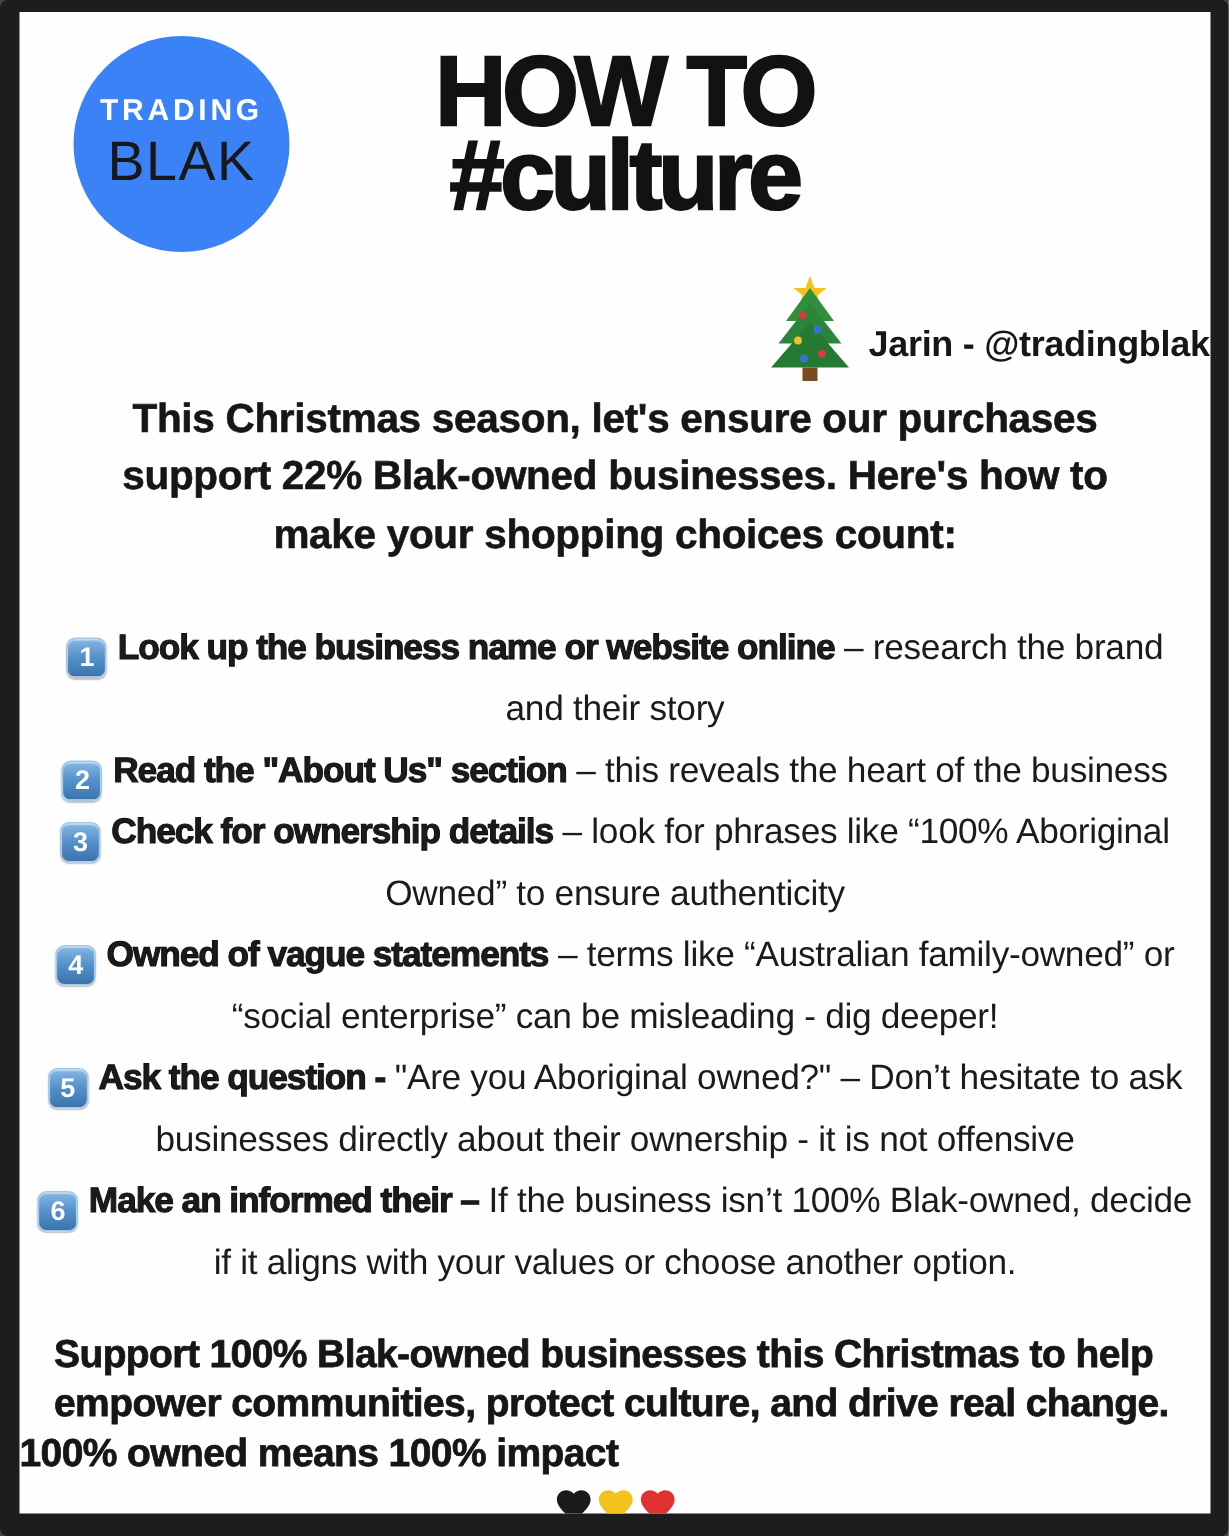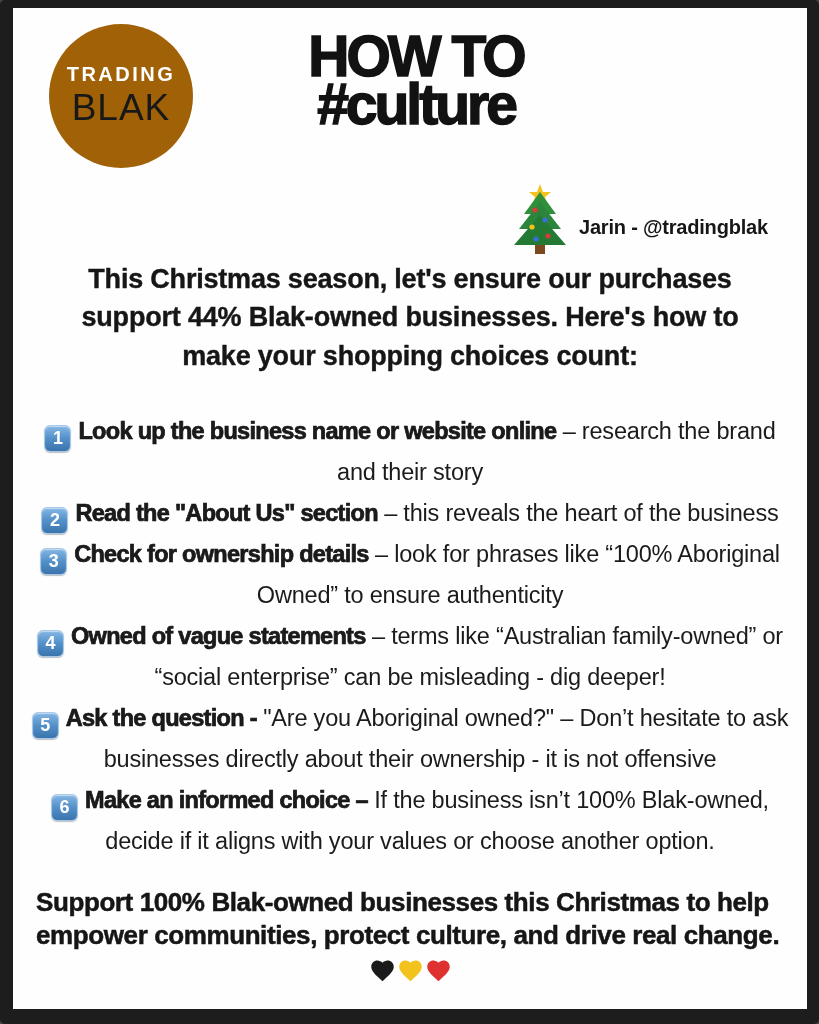--- a/index.html
+++ b/index.html
@@ -21,25 +21,25 @@
   .logo {
     position: absolute; left: 36px; top: 16px;
     width: 144px; height: 144px; border-radius: 50%;
     display: flex; flex-direction: column; align-items: center; justify-content: center;
   }
   .logo-top { color: #ffffff; font-size: 20px; font-weight: 700; letter-spacing: 2.5px; }
   .logo-bottom { color: #181818; font-size: 37px; font-weight: 400; letter-spacing: 1px; margin-top: 1px; }
   .title {
     position: absolute; left: 168px; top: 24px; width: 470px;
     text-align: center; font-weight: 900; color: #121212;
-    font-size: 57px; line-height: 0.85; letter-spacing: -3px;
+    font-size: 66px; line-height: 0.85; letter-spacing: -3px;
     -webkit-text-stroke: 1.5px #121212;
   }
   .tree { position: absolute; left: 498px; top: 176px; }
-  .credit { position: absolute; left: 566px; top: 208px; font-size: 20px; font-weight: 800; letter-spacing: -0.2px; }
+  .credit { position: absolute; left: 566px; top: 208px; font-size: 24px; font-weight: 800; letter-spacing: -0.2px; }
   
   .intro {
     max-width: 712px; margin: 0 auto; text-align: center;
     font-size: 27px; font-weight: 700; line-height: 1.42; letter-spacing: -0.2px;
     -webkit-text-stroke: 0.4px #161616;
   }
   
   .steps { margin-top: 36px; padding: 0 10px; }
   .step { text-align: center; font-size: 23.5px; line-height: 41px; color: #1b1b1b; }
   .step .lead { font-weight: 700; letter-spacing: -0.7px; -webkit-text-stroke: 0.7px #111; }
@@ -62,21 +62,21 @@
   }
   .footer-l1 { max-width: 748px; margin: 0 auto; }
   .hearts { margin-top: 5px; display: flex; justify-content: center; gap: 1px; }
 </style>
 </head>
 <body>
 
 <div class="frame">
 
   <div class="header">
-    <div class="logo" style="background:#a16207;">
+    <div class="logo" style="background:#3b82f6;">
       <div class="logo-top">TRADING</div>
       <div class="logo-bottom">BLAK</div>
     </div>
     <div class="title">
       <div>HOW TO</div>
       <div>#culture</div>
     </div>
     <div class="tree">
       <svg width="58" height="70" viewBox="0 0 58 70" aria-hidden="true">
         <polygon points="29,0 32,8 40,8 34,13 36,21 29,16 22,21 24,13 18,8 26,8" fill="#f2c21d"></polygon>
@@ -87,45 +87,46 @@
         <circle cx="24" cy="26" r="2.6" fill="#d93a3a"></circle>
         <circle cx="34" cy="36" r="2.6" fill="#3a6fd9"></circle>
         <circle cx="21" cy="43" r="2.6" fill="#f2c21d"></circle>
         <circle cx="37" cy="52" r="2.6" fill="#d93a3a"></circle>
         <circle cx="25" cy="55" r="2.6" fill="#3a6fd9"></circle>
       </svg>
     </div>
     <div class="credit">Jarin - @tradingblak</div>
   </div>
 
-  <div class="intro">This Christmas season, let's ensure our purchases support 44% Blak-owned businesses. Here's how to make your shopping choices count:</div>
+  <div class="intro">This Christmas season, let's ensure our purchases support 22% Blak-owned businesses. Here's how to make your shopping choices count:</div>
 
   <div class="steps">
     <div class="step">
       <span class="keycap">1</span><span class="lead">Look up the business name or website online</span><span class="rest"> – research the brand and their story</span>
     </div>
     <div class="step">
       <span class="keycap">2</span><span class="lead">Read the "About Us" section</span><span class="rest"> – this reveals the heart of the business</span>
     </div>
     <div class="step">
       <span class="keycap">3</span><span class="lead">Check for ownership details</span><span class="rest"> – look for phrases like “100% Aboriginal Owned” to ensure authenticity</span>
     </div>
     <div class="step">
       <span class="keycap">4</span><span class="lead">Owned of vague statements</span><span class="rest"> – terms like “Australian family-owned” or “social enterprise” can be misleading - dig deeper!</span>
     </div>
     <div class="step">
       <span class="keycap">5</span><span class="lead">Ask the question -</span><span class="rest"> "Are you Aboriginal owned?" – Don’t hesitate to ask businesses directly about their ownership - it is not offensive</span>
     </div>
     <div class="step">
-      <span class="keycap">6</span><span class="lead">Make an informed choice –</span><span class="rest"> If the business isn’t 100% Blak-owned, decide if it aligns with your values or choose another option.</span>
+      <span class="keycap">6</span><span class="lead">Make an informed their –</span><span class="rest"> If the business isn’t 100% Blak-owned, decide if it aligns with your values or choose another option.</span>
     </div>
   </div>
 
   <div class="footer">
     <div class="footer-l1">Support 100% Blak-owned businesses this Christmas to help empower communities, protect culture, and drive real change.</div>
+    <div>100% owned means 100% impact</div>
     <div class="hearts">
       <svg width="27" height="25" viewBox="0 0 24 22">
           <path fill="#1a1a1a" d="M12 21.35l-1.45-1.32C5.4 15.36 2 12.28 2 8.5 2 5.42 4.42 3 7.5 3c1.74 0 3.41.81 4.5 2.09C13.09 3.81 14.76 3 16.5 3 19.58 3 22 5.42 22 8.5c0 3.78-3.4 6.86-8.55 11.54L12 21.35z"></path>
         </svg>
       <svg width="27" height="25" viewBox="0 0 24 22">
           <path fill="#f2c21d" d="M12 21.35l-1.45-1.32C5.4 15.36 2 12.28 2 8.5 2 5.42 4.42 3 7.5 3c1.74 0 3.41.81 4.5 2.09C13.09 3.81 14.76 3 16.5 3 19.58 3 22 5.42 22 8.5c0 3.78-3.4 6.86-8.55 11.54L12 21.35z"></path>
         </svg>
       <svg width="27" height="25" viewBox="0 0 24 22">
           <path fill="#e03131" d="M12 21.35l-1.45-1.32C5.4 15.36 2 12.28 2 8.5 2 5.42 4.42 3 7.5 3c1.74 0 3.41.81 4.5 2.09C13.09 3.81 14.76 3 16.5 3 19.58 3 22 5.42 22 8.5c0 3.78-3.4 6.86-8.55 11.54L12 21.35z"></path>
         </svg>

